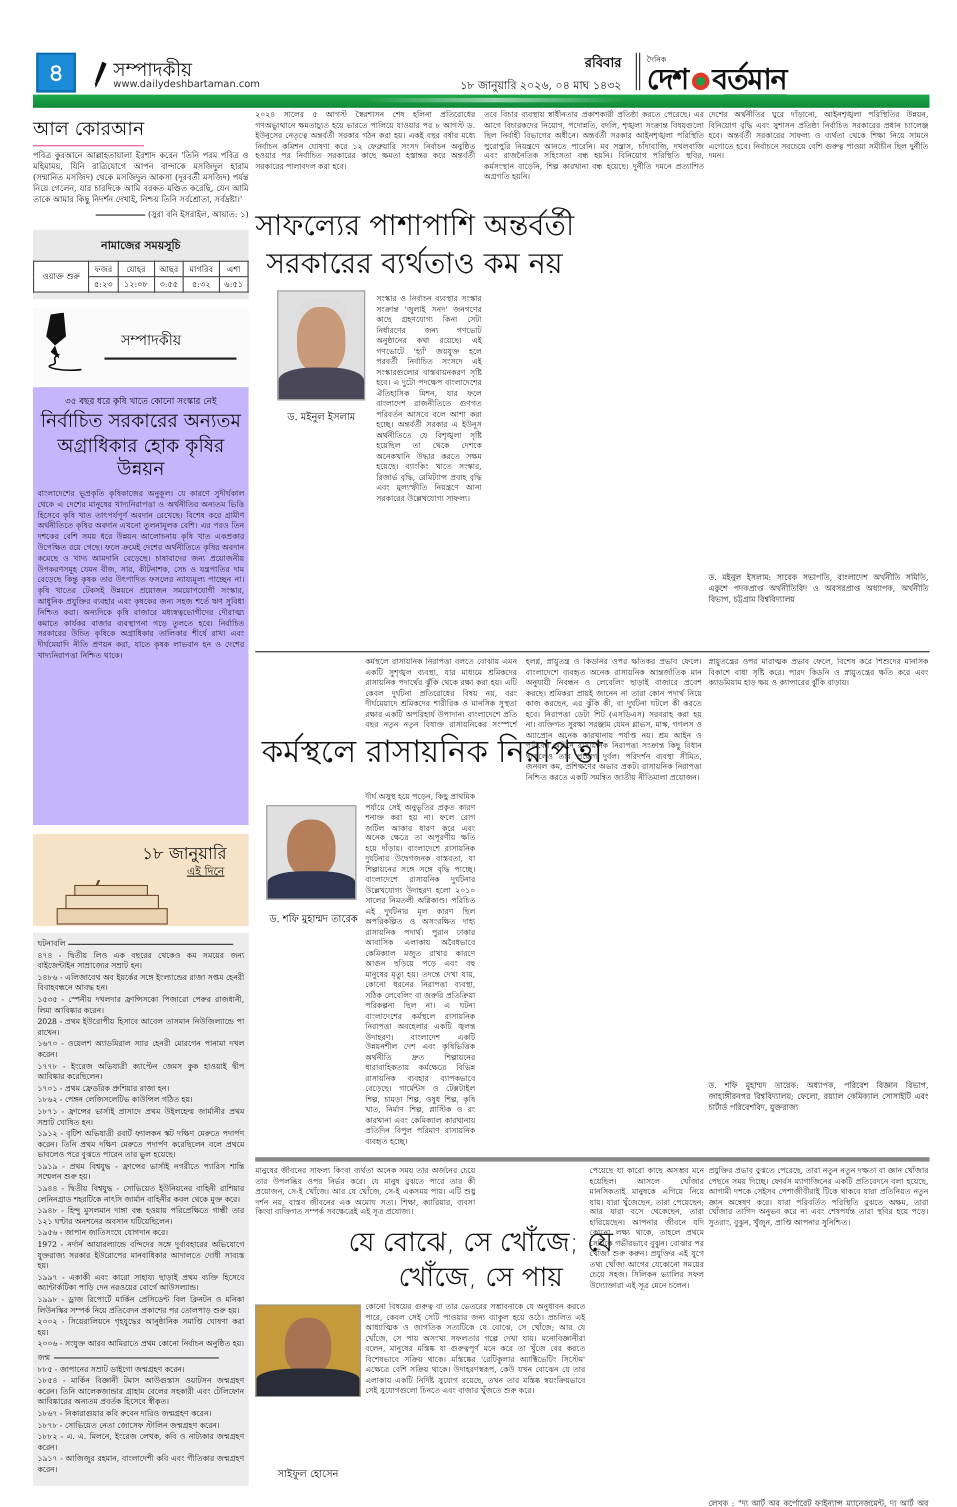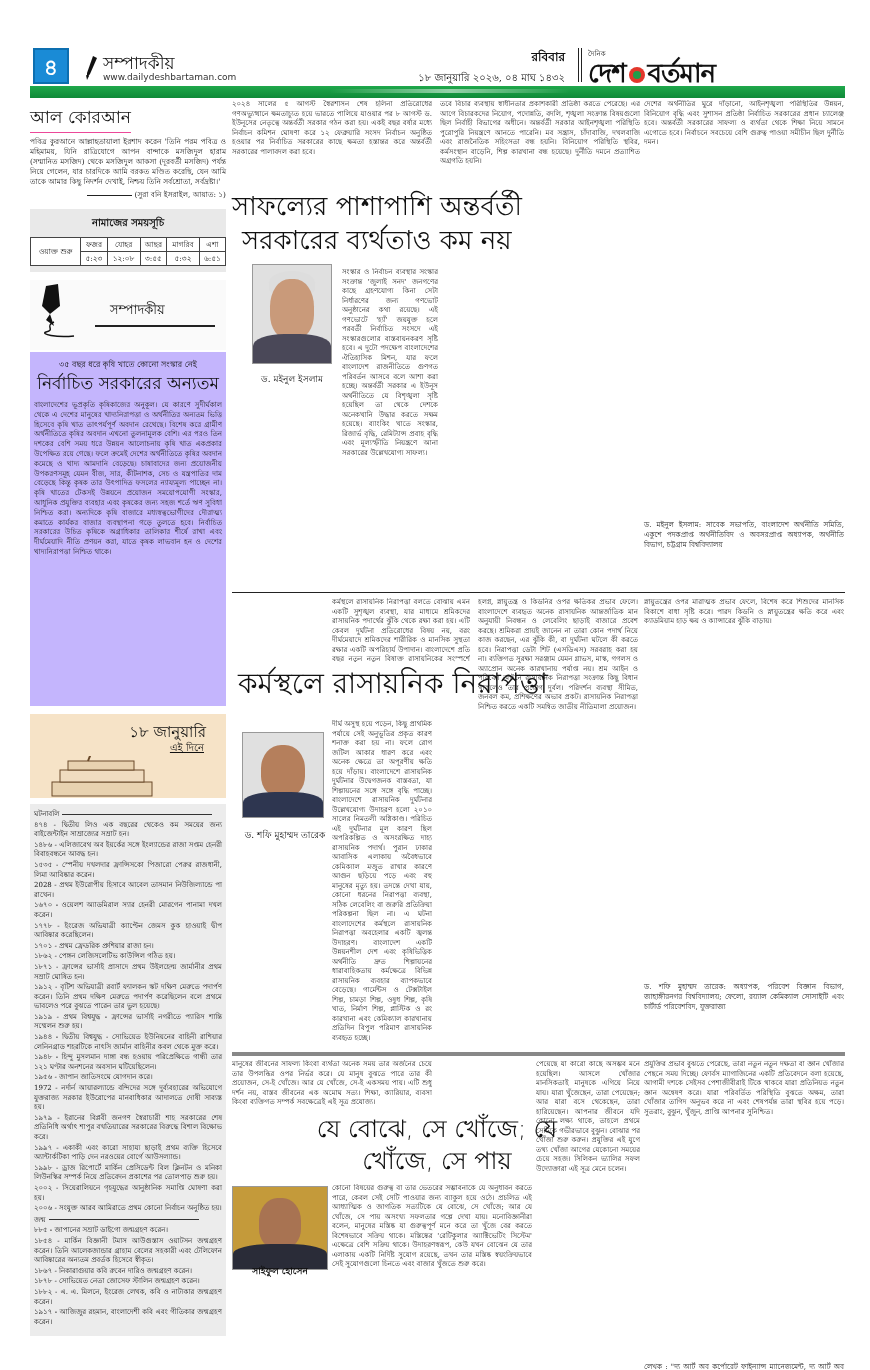--- a/index.html
+++ b/index.html
@@ -128,20 +128,21 @@
           <path d="M14 30 L18 42 L10 36 Z" fill="#111"></path>
           <path d="M18 38 C8 42, 20 46, 10 48 C4 50, 20 54, 38 52" stroke="#111" stroke-width="1.5" fill="none"></path>
         </svg>
       <div class="label">সম্পাদকীয়</div>
       <div class="line"></div>
     </div>
 
     <div class="editorial-box">
       <div class="ed-kicker">৩৫ বছর ধরে কৃষি খাতে কোনো সংস্কার নেই</div>
       <div class="ed-head">নির্বাচিত সরকারের অন্যতম</div>
+      <div class="ed-head">অগ্রাধিকার হোক কৃষির উন্নয়ন</div>
       <div class="ed-body">বাংলাদেশের ভূপ্রকৃতি কৃষিকাজের অনুকূল। যে কারণে সুদীর্ঘকাল থেকে এ দেশের মানুষের খাদ্যনিরাপত্তা ও অর্থনীতির অন্যতম ভিত্তি হিসেবে কৃষি খাত তাৎপর্যপূর্ণ অবদান রেখেছে। বিশেষ করে গ্রামীণ অর্থনীতিতে কৃষির অবদান এখনো তুলনামূলক বেশি। এর পরও তিন দশকের বেশি সময় ধরে উন্নয়ন আলোচনায় কৃষি খাত একপ্রকার উপেক্ষিত রয়ে গেছে। ফলে ক্রমেই দেশের অর্থনীতিতে কৃষির অবদান কমেছে ও খাদ্য আমদানি বেড়েছে। চাষাবাদের জন্য প্রয়োজনীয় উপকরণসমূহ যেমন বীজ, সার, কীটনাশক, সেচ ও যন্ত্রপাতির দাম বেড়েছে কিন্তু কৃষক তার উৎপাদিত ফসলের ন্যায্যমূল্য পাচ্ছেন না। কৃষি খাতের টেকসই উন্নয়নে প্রয়োজন সময়োপযোগী সংস্কার, আধুনিক প্রযুক্তির ব্যবহার এবং কৃষকের জন্য সহজ শর্তে ঋণ সুবিধা নিশ্চিত করা। অন্যদিকে কৃষি বাজারে মধ্যস্বত্বভোগীদের দৌরাত্ম্য কমাতে কার্যকর বাজার ব্যবস্থাপনা গড়ে তুলতে হবে। নির্বাচিত সরকারের উচিত কৃষিকে অগ্রাধিকার তালিকার শীর্ষে রাখা এবং দীর্ঘমেয়াদি নীতি প্রণয়ন করা, যাতে কৃষক লাভবান হন ও দেশের খাদ্যনিরাপত্তা নিশ্চিত থাকে।</div>
     </div>
 
     <div class="today-img">
       <svg class="books" viewBox="0 0 110 42">
           <rect x="4" y="26" width="100" height="14" fill="#e8d2b0" stroke="#6b4a2a"></rect>
           <rect x="12" y="14" width="84" height="12" fill="#f0dcc0" stroke="#6b4a2a"></rect>
           <rect x="20" y="5" width="66" height="9" fill="#e8d2b0" stroke="#6b4a2a"></rect>
           <path d="M40 5 L50 -20" stroke="#6b4a2a" stroke-width="2"></path>
         </svg>
@@ -159,21 +160,20 @@
       <div class="hist-item">১৭৭৮ - ইংরেজ অভিযাত্রী ক্যাপ্টেন জেমস কুক হাওয়াই দ্বীপ আবিষ্কার করেছিলেন।</div>
       <div class="hist-item">১৭০১ - প্রথম ফ্রেডরিক প্রুশিয়ার রাজা হন।</div>
       <div class="hist-item">১৮৬২ - পেঙ্গন লেজিসলেটিভ কাউন্সিল গঠিত হয়।</div>
       <div class="hist-item">১৮৭১ - ফ্রান্সের ভার্সাই প্রাসাদে প্রথম উইলহেল্ম জার্মানীর প্রথম সম্রাট ঘোষিত হন।</div>
       <div class="hist-item">১৯১২ - বৃটিশ অভিযাত্রী রবার্ট ফ্যালকন স্কট দক্ষিণ মেরুতে পদার্পণ করেন। তিনি প্রথম দক্ষিণ মেরুতে পদার্পণ করেছিলেন বলে প্রথমে ভাবলেও পরে বুঝতে পারেন তার ভুল হয়েছে।</div>
       <div class="hist-item">১৯১৯ - প্রথম বিশ্বযুদ্ধ - ফ্রান্সের ভার্সাই নগরীতে প্যারিস শান্তি সম্মেলন শুরু হয়।</div>
       <div class="hist-item">১৯৪৪ - দ্বিতীয় বিশ্বযুদ্ধ - সোভিয়েত ইউনিয়নের বাহিনী রাশিয়ার লেনিনগ্রাড শহরটিকে নাৎসি জার্মান বাহিনীর কবল থেকে মুক্ত করে।</div>
       <div class="hist-item">১৯৪৮ - হিন্দু মুসলমান দাঙ্গা বন্ধ হওয়ায় পরিপ্রেক্ষিতে গান্ধী তার ১২১ ঘণ্টার অনশনের অবসান ঘটিয়েছিলেন।</div>
       <div class="hist-item">১৯৫৬ - জাপান জাতিসংঘে যোগদান করে।</div>
       <div class="hist-item">1972 - নর্দার্ন আয়ারল্যান্ডে বন্দিদের সঙ্গে দুর্ব্যবহারের অভিযোগে যুক্তরাজ্য সরকার ইউরোপের মানবাধিকার আদালতে দোষী সাব্যস্ত হয়।</div>
-      <div class="hist-item">১৯৭৯ - ইরানের বিপ্লবী জনগণ স্বৈরাচারী শাহ সরকারের শেষ প্রতিনিধি অর্থাৎ শাপুর বখতিয়ারের সরকারের বিরুদ্ধে বিশাল বিক্ষোভ করে।</div>
       <div class="hist-item">১৯৯৭ - একাকী এবং কারো সাহায্য ছাড়াই প্রথম ব্যক্তি হিসেবে অ্যান্টার্কটিকা পাড়ি দেন নরওয়ের বোর্গে আউসল্যান্ড।</div>
       <div class="hist-item">১৯৯৮ - ড্রাজ রিপোর্টে মার্কিন প্রেসিডেন্ট বিল ক্লিনটন ও মনিকা লিউনস্কির সম্পর্ক নিয়ে প্রতিবেদন প্রকাশের পর তোলপাড় শুরু হয়।</div>
       <div class="hist-item">২০০২ - সিয়েরালিয়নে গৃহযুদ্ধের আনুষ্ঠানিক সমাপ্তি ঘোষণা করা হয়।</div>
       <div class="hist-item">২০০৬ - সংযুক্ত আরব আমিরাতে প্রথম কোনো নির্বাচন অনুষ্ঠিত হয়।</div>
       <span class="hist-label">জন্ম</span>
       <div class="hist-item">৮৮৫ - জাপানের সম্রাট ডাইগো জন্মগ্রহণ করেন।</div>
       <div class="hist-item">১৮৫৪ - মার্কিন বিজ্ঞানী টমাস আউগুস্তাস ওয়াটসন জন্মগ্রহণ করেন। তিনি আলেকজান্ডার গ্রাহাম বেলের সহকারী এবং টেলিফোন আবিষ্কারের অন্যতম প্রবর্তক হিসেবে স্বীকৃত।</div>
       <div class="hist-item">১৮৬৭ - নিকারাগুয়ার কবি রুবেন দারিও জন্মগ্রহণ করেন।</div>
       <div class="hist-item">১৮৭৮ - সোভিয়েত নেতা জোসেফ স্টালিন জন্মগ্রহণ করেন।</div>
       <div class="hist-item">১৮৮২ - এ. এ. মিলনে, ইংরেজ লেখক, কবি ও নাট্যকার জন্মগ্রহণ করেন।</div>
@@ -218,20 +218,20 @@
     <div class="divider-gray" style="left:0;top:952px;width:613px;"></div>
 
     <div>
       <div class="col-text" style="position:absolute;left:0;top:960px;width:200px;height:52px;">মানুষের জীবনের সাফল্য কিংবা ব্যর্থতা অনেক সময় তার অর্জনের চেয়ে তার উপলব্ধির ওপর নির্ভর করে। যে মানুষ বুঝতে পারে তার কী প্রয়োজন, সে-ই খোঁজে। আর যে খোঁজে, সে-ই একসময় পায়। এটি শুধু দর্শন নয়, বাস্তব জীবনের এক অমোঘ সত্য। শিক্ষা, ক্যারিয়ার, ব্যবসা কিংবা ব্যক্তিগত সম্পর্ক সবক্ষেত্রেই এই সূত্র প্রযোজ্য।</div>
       <div class="headline" style="position:absolute;left:0;top:1014px;font-size:24px;line-height:30px;width:410px;text-align:center;">যে বোঝে, সে খোঁজে; যে</div>
       <div class="headline" style="position:absolute;left:0;top:1046px;font-size:24px;line-height:30px;width:410px;text-align:center;">খোঁজে, সে পায়</div>
       <div class="portrait" style="left:0;top:1086px;width:96px;height:84px;background:#c49a3a;">
         <div class="face" style="background:#a87352;left:28%;width:44%;"></div>
         <div class="body" style="background:#2a2c38;"></div>
       </div>
-      <div class="byline" style="left:0;top:1164px;width:96px;font-weight:bold;">সাইফুল হোসেন</div>
+      <div class="byline" style="left:0;top:1233px;width:96px;">সাইফুল হোসেন</div>
       <div class="col-text" style="position:absolute;left:100px;top:1084px;width:200px;height:215px;">কোনো বিষয়ের গুরুত্ব বা তার ভেতরের সম্ভাবনাকে যে অনুধাবন করতে পারে, কেবল সেই সেটি পাওয়ার জন্য ব্যাকুল হয়ে ওঠে। প্রচলিত এই আধ্যাত্মিক ও জাগতিক সত্যটিকে যে বোঝে, সে খোঁজে; আর যে খোঁজে, সে পায় অসংখ্য সফলতার গল্পে দেখা যায়। মনোবিজ্ঞানীরা বলেন, মানুষের মস্তিষ্ক যা গুরুত্বপূর্ণ মনে করে তা খুঁজে বের করতে বিশেষভাবে সক্রিয় থাকে। মস্তিষ্কের 'রেটিকুলার অ্যাক্টিভেটিং সিস্টেম' এক্ষেত্রে বেশি সক্রিয় থাকে। উদাহরণস্বরূপ, কেউ যখন বোঝেন যে তার এলাকায় একটি নির্দিষ্ট সুযোগ রয়েছে, তখন তার মস্তিষ্ক স্বয়ংক্রিয়ভাবে সেই সুযোগগুলো চিনতে এবং বাজার খুঁজতে শুরু করে।</div>
       <div class="col-text" style="position:absolute;left:304px;top:960px;width:104px;height:340px;">পেয়েছে যা কারো কাছে অসম্ভব মনে হয়েছিল। আসলে খোঁজার মানসিকতাই মানুষকে এগিয়ে নিয়ে যায়। যারা খুঁজেছেন, তারা পেয়েছেন; আর যারা বসে থেকেছেন, তারা হারিয়েছেন। আপনার জীবনে যদি কোনো লক্ষ্য থাকে, তাহলে প্রথমে সেটিকে গভীরভাবে বুঝুন। বোঝার পর খোঁজা শুরু করুন। প্রযুক্তির এই যুগে তথ্য খোঁজা আগের যেকোনো সময়ের চেয়ে সহজ। সিলিকন ভ্যালির সফল উদ্যোক্তারা এই সূত্র মেনে চলেন।</div>
       <div class="col-text" style="position:absolute;left:412px;top:960px;width:200px;height:296px;">প্রযুক্তির প্রভাব বুঝতে পেরেছে, তারা নতুন নতুন দক্ষতা বা জ্ঞান খোঁজার পেছনে সময় দিচ্ছে। ফোর্বস ম্যাগাজিনের একটি প্রতিবেদনে বলা হয়েছে, আগামী দশকে সেইসব পেশাজীবীরাই টিকে থাকবে যারা প্রতিনিয়ত নতুন জ্ঞান অন্বেষণ করে। যারা পরিবর্তিত পরিস্থিতি বুঝতে অক্ষম, তারা খোঁজার তাগিদ অনুভব করে না এবং শেষপর্যন্ত তারা স্থবির হয়ে পড়ে। সুতরাং, বুঝুন, খুঁজুন, প্রাপ্তি আপনার সুনিশ্চিত।</div>
       <div class="author-note" style="position:absolute;left:412px;top:1262px;width:200px;">লেখক : "দ্য আর্ট অব কর্পোরেট ফাইন্যান্স ম্যানেজমেন্ট, দ্য আর্ট অব পার্সোনাল ফাইন্যান্স ম্যানেজমেন্ট, আমি কি এক কাপ কফিও খাবো না, দ্য সাকসেস ব্লুপ্রিন্ট ইত্যাদি বইয়ের লেখক, করপোরেট ট্রেইনার, ইউটিউবার এবং ফাইন্যান্স ও বিজনেস স্ট্র্যাটেজিস্ট।</div>
     </div>
   </div>
 </div>
 
 </body></html>

